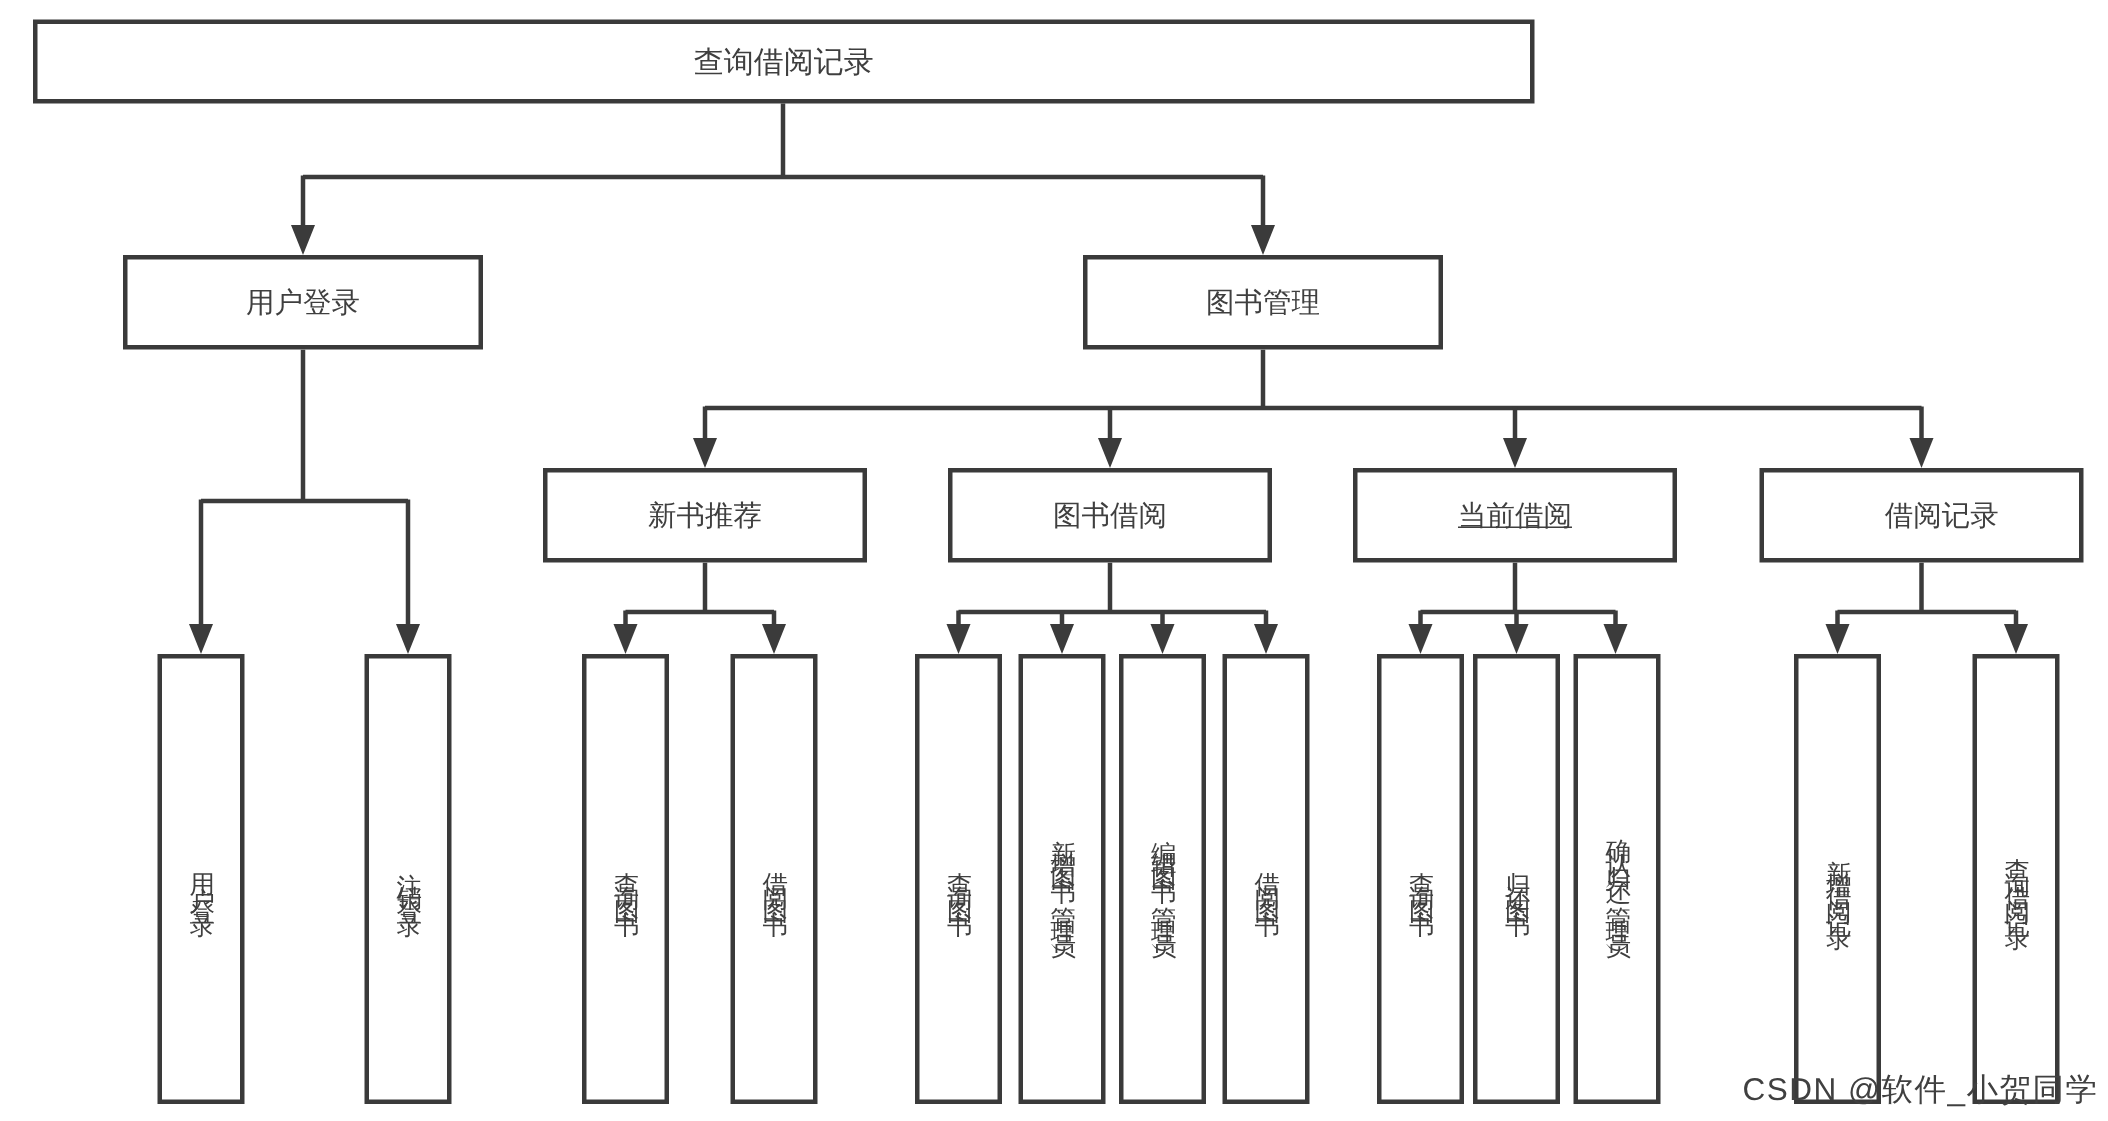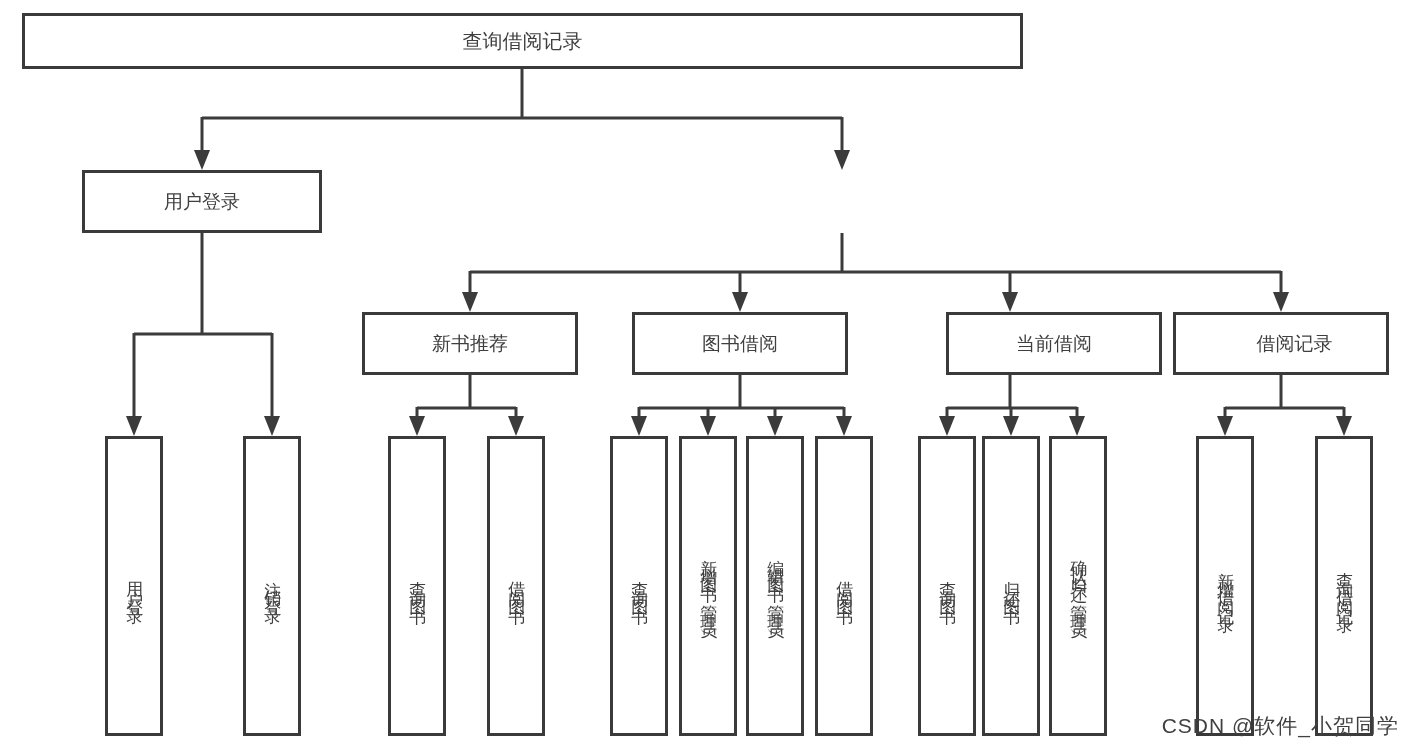--- a/index.html
+++ b/index.html
@@ -97,28 +97,31 @@
     </g>
   </svg>
 
   <div class="node root">
     <span>查询借阅记录</span>
   </div>
 
   <div class="node lvl1" style="left:82px;">
     <span>用户登录</span>
   </div>
+  <div class="node lvl1" style="left:722px;">
+    <span>图书管理</span>
+  </div>
 
   <div class="node lvl2" style="left:362px;">
     <span>新书推荐</span>
   </div>
   <div class="node lvl2" style="left:632px;">
     <span>图书借阅</span>
   </div>
-  <div class="node lvl2" style="left:946px;">
+  <div class="node lvl2" style="left:902px;text-decoration:underline;">
     <span>当前借阅</span>
   </div>
   <div class="node lvl2" style="left:1173px;padding-left:27px;">
     <span>借阅记录</span>
   </div>
 
   <div class="node leaf" style="left:105px;">
     <span class="vtext">用户登录</span>
   </div>
   <div class="node leaf" style="left:243px;">

